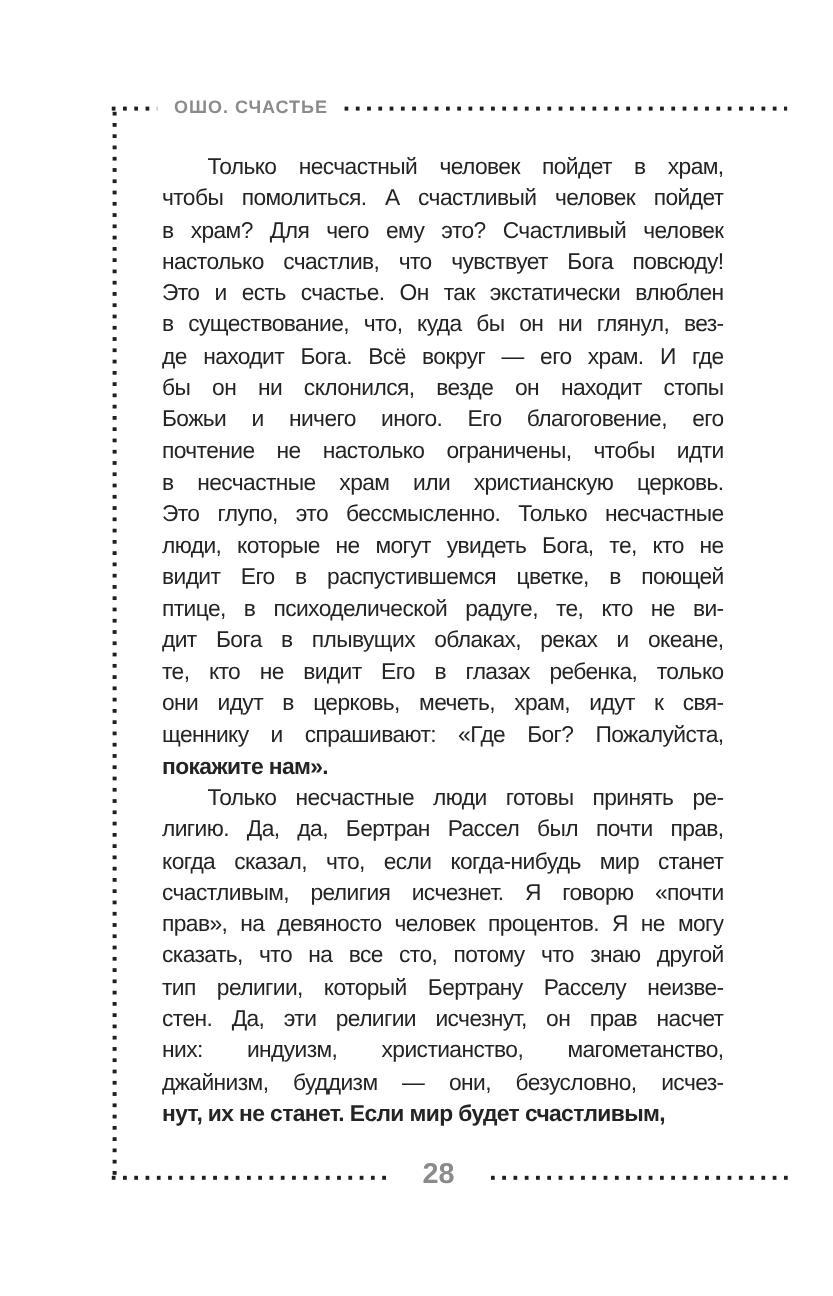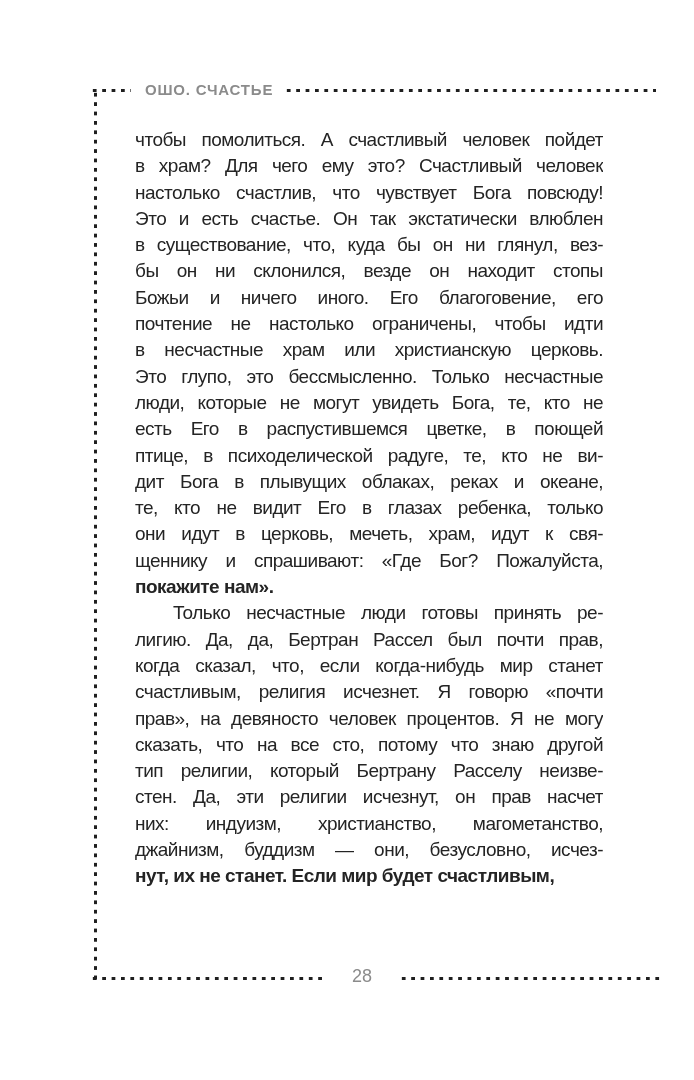--- a/index.html
+++ b/index.html
@@ -74,52 +74,54 @@
   .page-footer {
     position: absolute;
     left: 90px; top: 969px;
     width: 570px;
     display: flex; align-items: center;
   }
   .page-footer .left-dots { flex: 0 0 236px; }
   .page-footer .right-dots { flex: 1 1 auto; }
   .page-number {
     color: var(--muted);
-    font-size: 18px; font-weight: normal;
+    font-size: 24px; font-weight: bold;
     padding: 0 27px 0 26px;
     line-height: 1;
     transform: translateY(-2px);
   }
 </style>
 </head>
 <body>
 
 <div class="page">
 
   <div class="running-header">
     <div class="h-dots lead-dots"></div>
     <div class="running-title">ОШО. СЧАСТЬЕ</div>
     <div class="h-dots tail-dots"></div>
   </div>
 
   <div class="v-dots"></div>
 
   <div class="body-text">
+      <div class="line first">Только несчастный человек пойдет в храм,</div>
       <div class="line">чтобы помолиться. А счастливый человек пойдет</div>
       <div class="line">в храм? Для чего ему это? Счастливый человек</div>
       <div class="line">настолько счастлив, что чувствует Бога повсюду!</div>
       <div class="line">Это и есть счастье. Он так экстатически влюблен</div>
       <div class="line">в существование, что, куда бы он ни глянул, вез-</div>
+      <div class="line">де находит Бога. Всё вокруг — его храм. И где</div>
       <div class="line">бы он ни склонился, везде он находит стопы</div>
       <div class="line">Божьи и ничего иного. Его благоговение, его</div>
       <div class="line">почтение не настолько ограничены, чтобы идти</div>
       <div class="line">в несчастные храм или христианскую церковь.</div>
       <div class="line">Это глупо, это бессмысленно. Только несчастные</div>
       <div class="line">люди, которые не могут увидеть Бога, те, кто не</div>
-      <div class="line">есть Его в распустившемся цветке, в поющей</div>
+      <div class="line">видит Его в распустившемся цветке, в поющей</div>
       <div class="line">птице, в психоделической радуге, те, кто не ви-</div>
       <div class="line">дит Бога в плывущих облаках, реках и океане,</div>
       <div class="line">те, кто не видит Его в глазах ребенка, только</div>
       <div class="line">они идут в церковь, мечеть, храм, идут к свя-</div>
       <div class="line">щеннику и спрашивают: «Где Бог? Пожалуйста,</div>
       <div class="line last">покажите нам».</div>
       <div class="line first">Только несчастные люди готовы принять ре-</div>
       <div class="line">лигию. Да, да, Бертран Рассел был почти прав,</div>
       <div class="line">когда сказал, что, если когда-нибудь мир станет</div>
       <div class="line">счастливым, религия исчезнет. Я говорю «почти</div>

